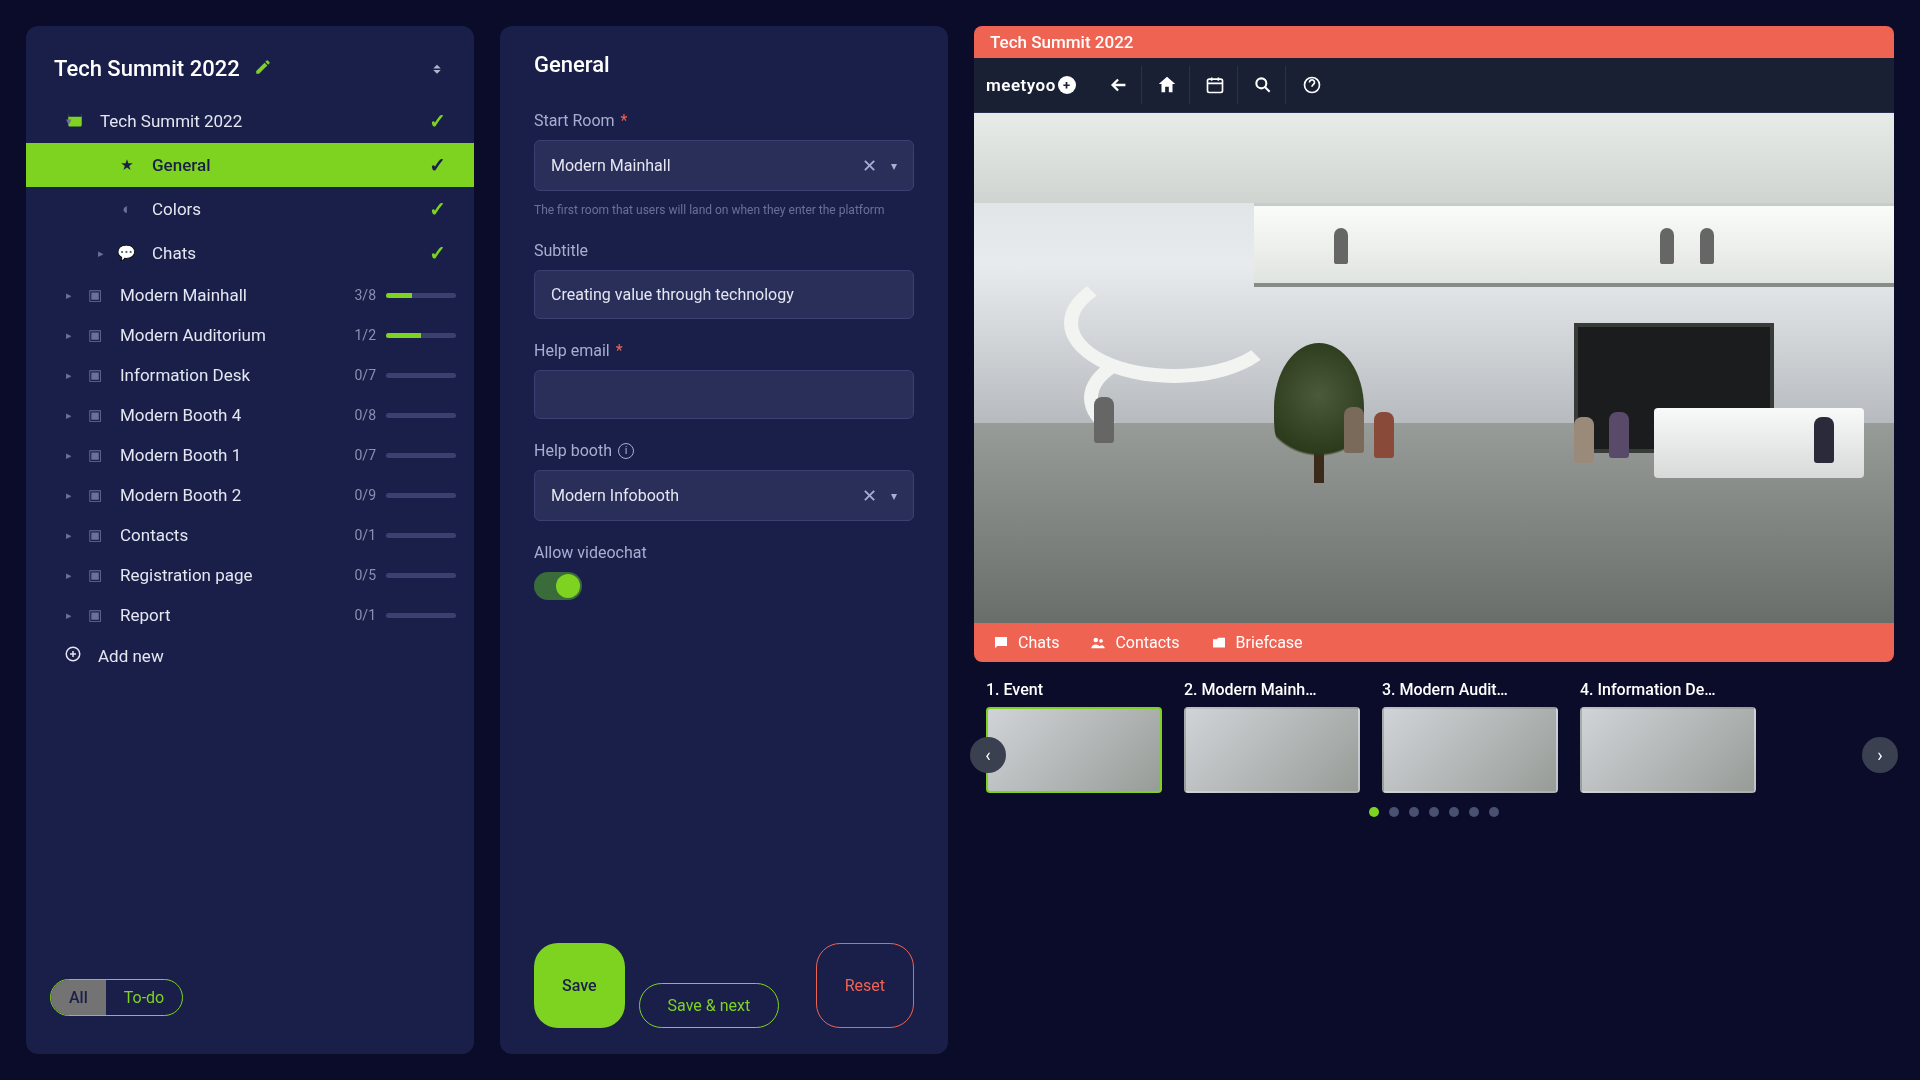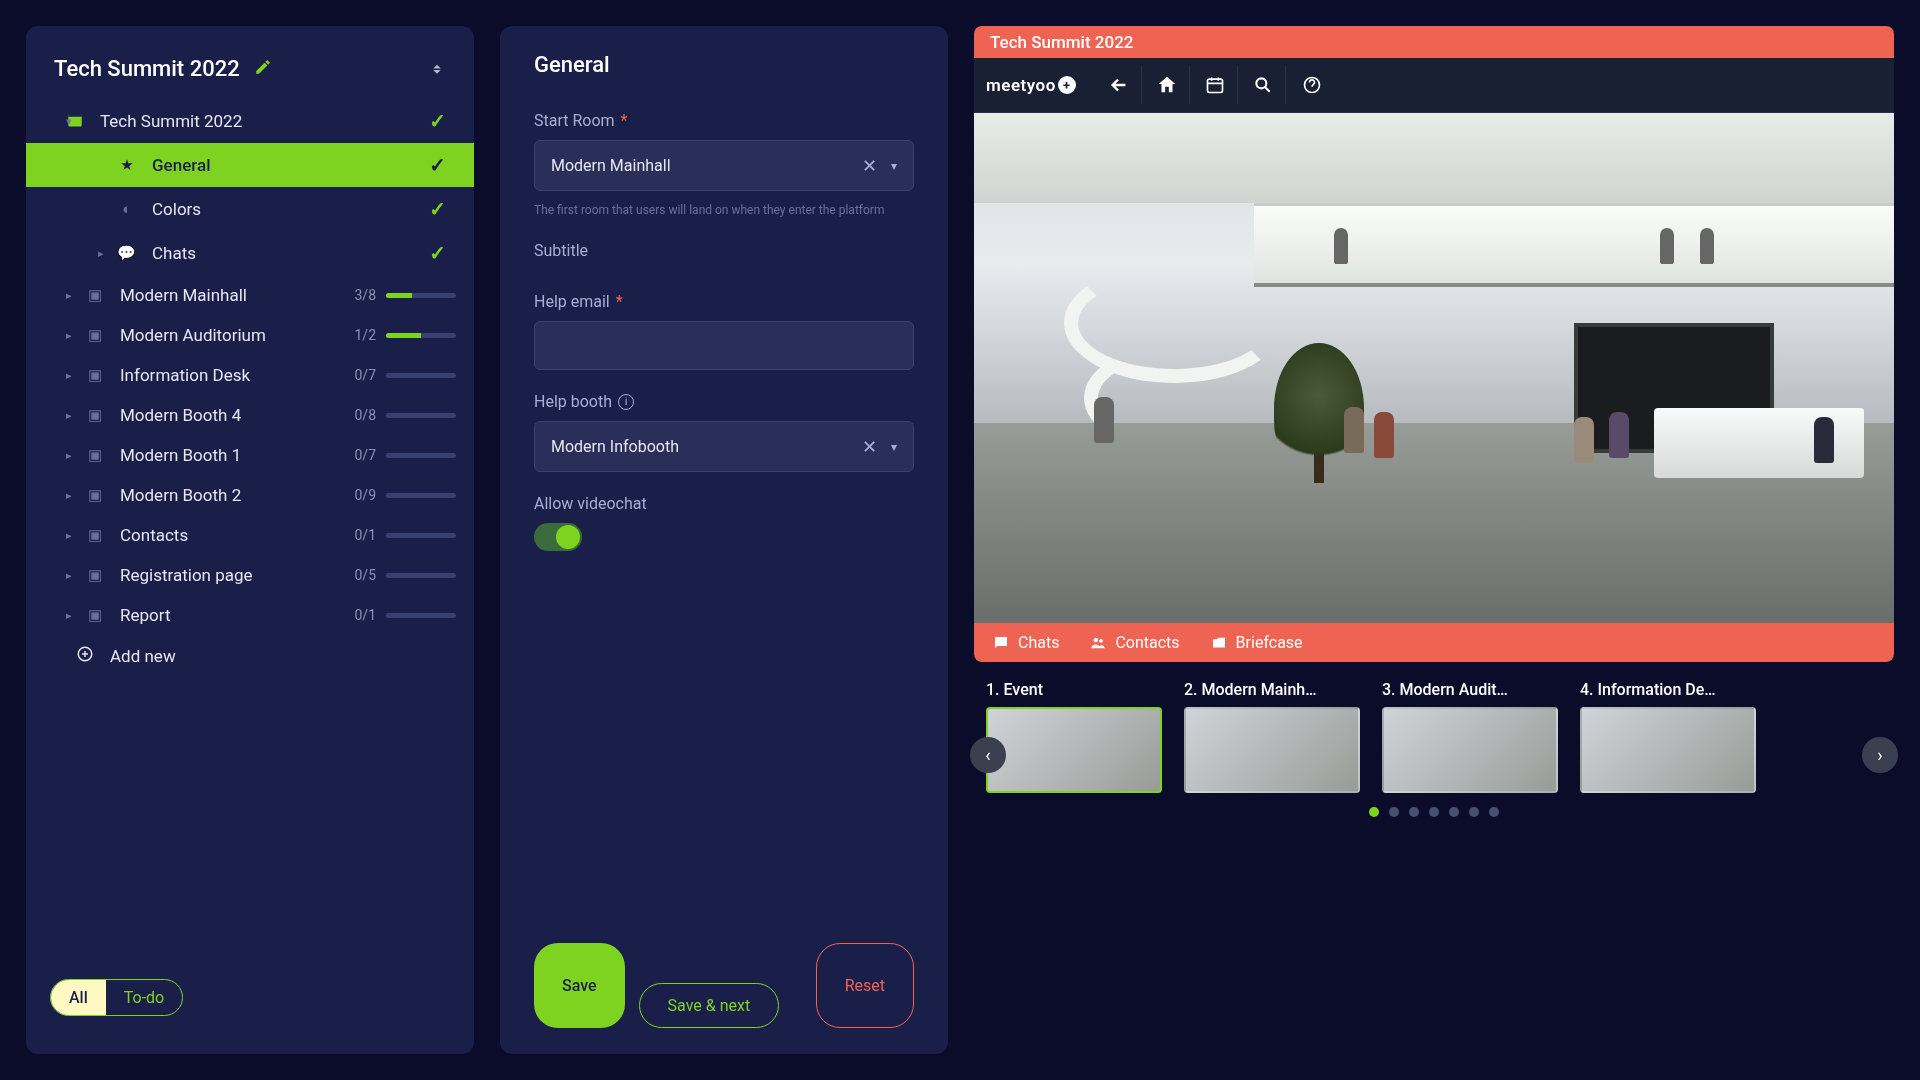--- a/index.html
+++ b/index.html
@@ -20,26 +20,26 @@
 .tree-item.root .arrow { left: 40px; }
 .tree-item.indent2 .arrow { left: 40px; }
 .tree-item .icon { width: 22px; margin-right: 14px; text-align: center; color: #6a7099; font-size:15px; }
 .tree-item.active .icon { color: #1a1f4a; }
 .tree-item .label { flex: 1; }
 .tree-item .check { color: #7ed321; font-size: 20px; font-weight:bold; margin-right:10px;}
 .tree-item.active .check { color: #1a1f4a; }
 .tree-item .progress-text { color: #8a90b0; font-size: 14px; margin-right: 10px; }
 .mini-progress { width: 70px; height: 5px; background: #3a4070; border-radius: 3px; overflow: hidden; }
 .mini-progress .fill { height: 100%; background: #7ed321; }
-.tree-item.add { padding-left: 48px; }
+.tree-item.add { padding-left: 36px; }
 .tree-item.add .icon { font-size: 18px; }
 .filter-bar { padding: 18px 24px; }
 .filter-pill { display:inline-flex; border:1px solid #7ed321; border-radius: 22px; overflow:hidden; }
 .filter-pill span { padding: 8px 18px; font-size: 16px; }
-.filter-pill .active { background:#fef9c3; color:#1a1f4a; font-weight:500; }
+.filter-pill .active { background:#737373; color:#1a1f4a; font-weight:500; }
 .filter-pill .inactive { color:#7ed321; }
 
 .form-panel { width: 448px; height: 1028px; padding: 26px 34px; position:relative; }
 .form-title { font-size: 22px; font-weight:500; color:#fff; margin-bottom: 34px; }
 .field { margin-bottom: 22px; }
 .field-label { font-size: 16px; color:#a8aed0; margin-bottom: 10px; display:flex; align-items:center; gap:6px; }
 .required { color: #ee6352; }
 .info-icon { display:inline-flex; width:16px; height:16px; border:1px solid #a8aed0; border-radius:50%; font-size:11px; align-items:center; justify-content:center; }
 .select-box, .text-input { width: 100%; background:#2a2f5a; border:1px solid #3a4070; border-radius:6px; padding: 14px 16px; font-size:16px; color:#e4e6f0; display:flex; align-items:center; }
 .select-box .value { flex:1; }
@@ -256,20 +256,21 @@
     <div class="select-box">
       <span class="value">Modern Mainhall</span>
       <span class="clear">✕</span>
       <span class="caret">▾</span>
     </div>
     <div class="helper-text">The first room that users will land on when they enter the platform</div>
   </div>
 
   <div class="field">
     <div class="field-label">Subtitle</div>
+    <input class="text-input" value="Creating value through technology" style="">
   </div>
 
 
   <div class="field">
     <div class="field-label">
       <span>Help email</span>
       <span class="required">*</span>
     </div>
     <input class="text-input" value="" style="">
   </div>

